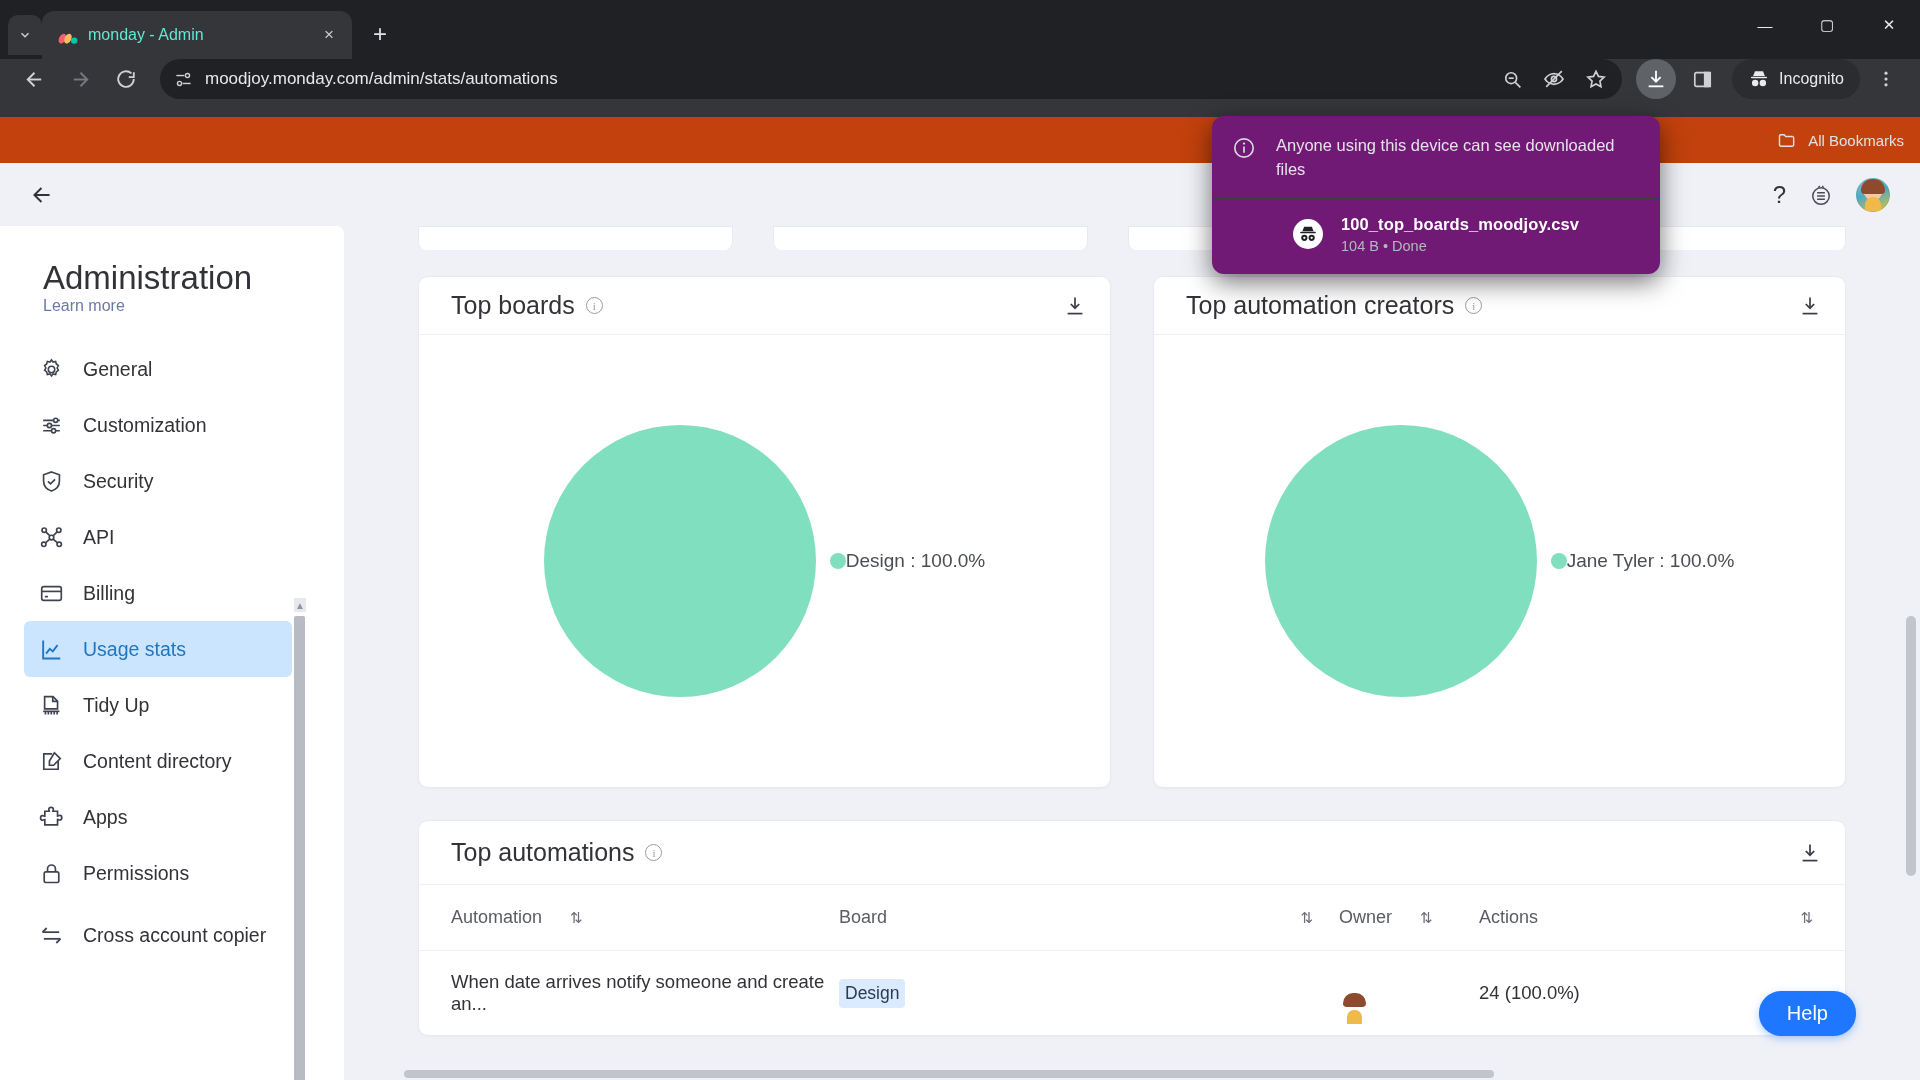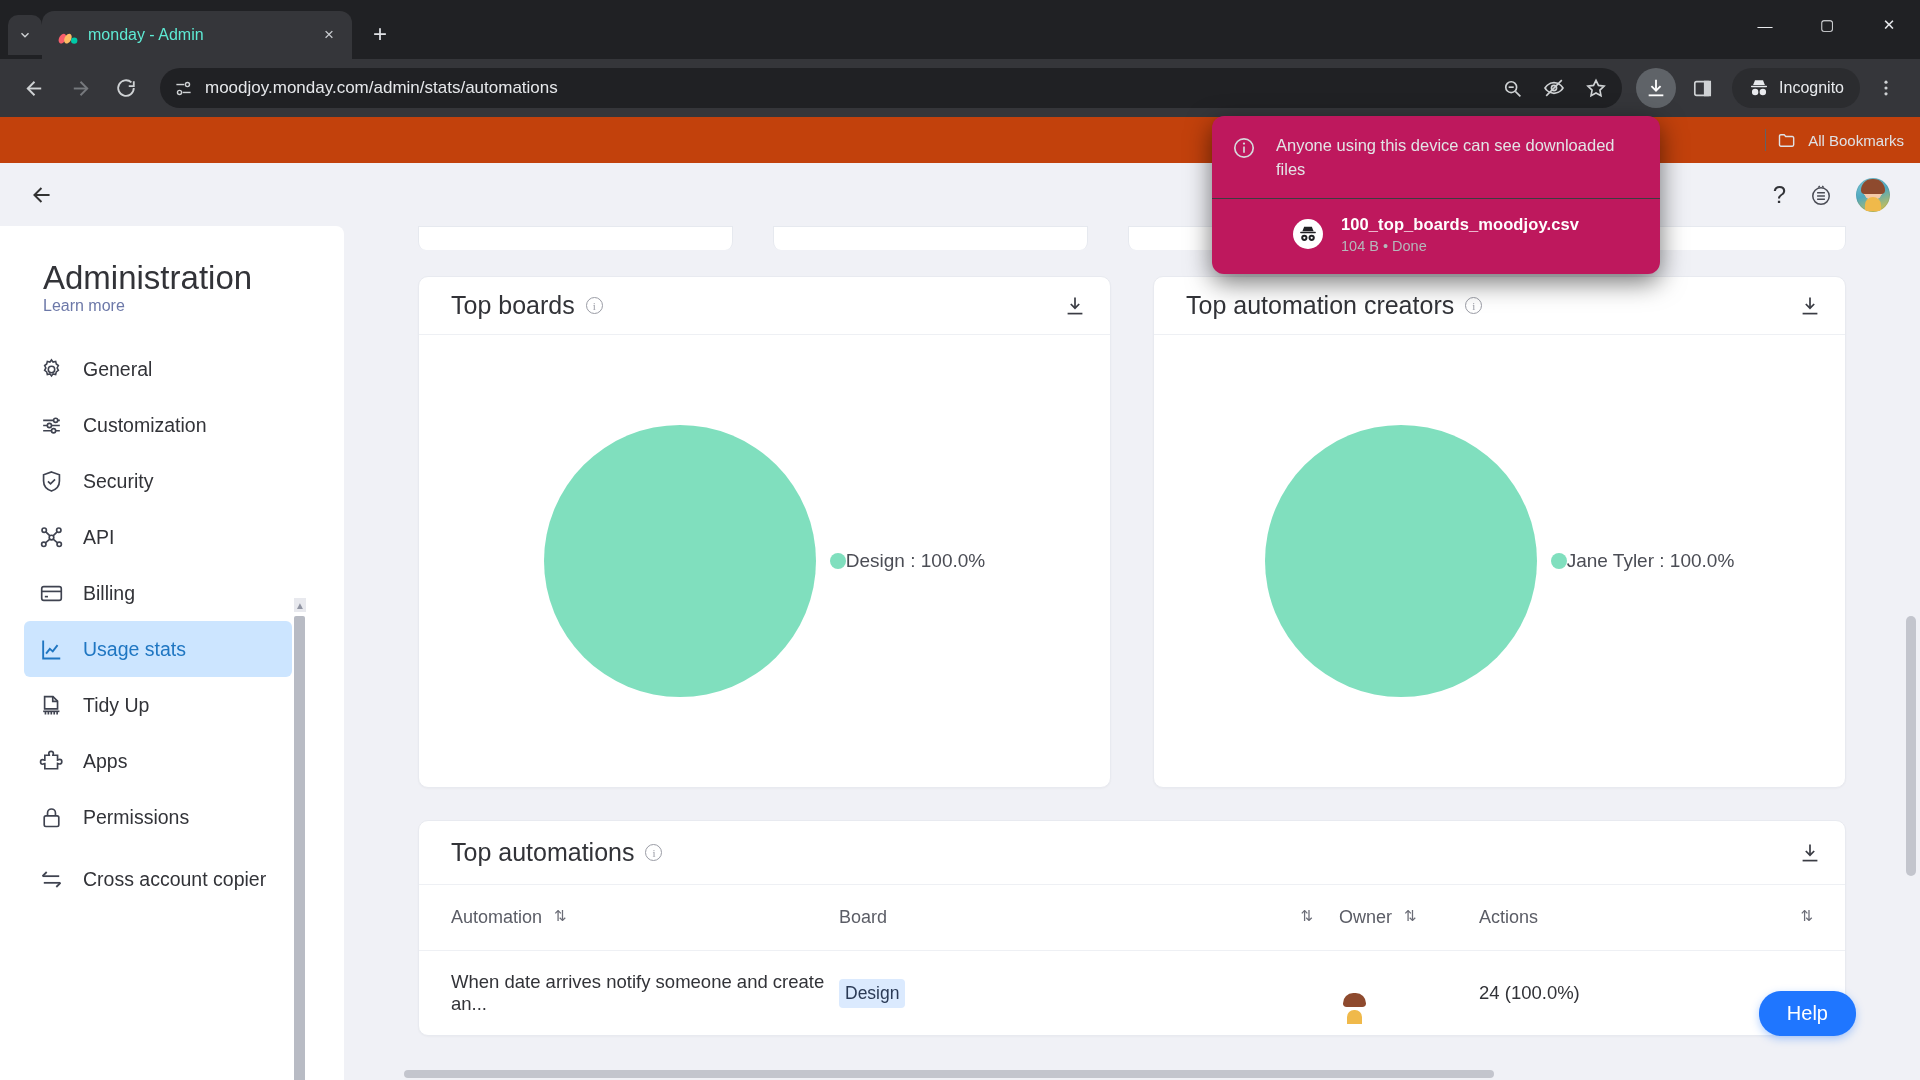--- a/index.html
+++ b/index.html
@@ -43,21 +43,21 @@
   }
   .winctrl {
     position: absolute; right: 0; top: 0; height: 50px; display: flex;
   }
   .winctrl div {
     width: 62px; height: 50px; display: flex; align-items: center;
     justify-content: center; color: #e8eaed; font-size: 15px;
   }
 
   .toolbar {
-    height: 58px; background: #35363a; display: flex; align-items: center;
+    height: 58px; background: #35363a; display: flex; 
     padding: 0 14px; gap: 6px;
   }
   .tb-icon {
     width: 40px; height: 40px; border-radius: 50%; display: flex;
     align-items: center; justify-content: center; color: #cfd2d4; flex: 0 0 auto;
   }
   .tb-icon.fwd { color: #76797d; }
   .omnibox {
     flex: 1; height: 40px; background: #202124; border-radius: 20px;
     display: flex; align-items: center; padding: 0 6px 0 14px; gap: 12px;
@@ -81,21 +81,21 @@
   }
   .bm-right {
     margin-left: auto; display: flex; align-items: center; gap: 11px;
     color: #dfe1e5; font-size: 15px;
   }
   .bm-divider { width: 1px; height: 22px; background: #5f6368; }
 
   
   .dl-bubble {
     position: absolute; left: 1212px; top: 116px; width: 448px;
-    background: #be185d; border-radius: 12px;
+    background: #701a75; border-radius: 12px;
     box-shadow: 0 8px 26px rgba(0,0,0,.55); z-index: 50; overflow: hidden;
     padding: 4px 0 2px 0;
   }
   .dl-note {
     display: flex; gap: 20px; padding: 14px 20px 16px 20px; align-items: flex-start;
   }
   .dl-note-text { color: #e3e4e6; font-size: 16.5px; line-height: 1.45; }
   .dl-sep { height: 1px; background: #3c3d40; margin: 0; }
   .dl-item { display: flex; gap: 18px; padding: 16px 20px 18px 20px; align-items: center; justify-content: center; }
   .dl-file-icon {
@@ -213,21 +213,21 @@
 
   .wide-card {
     margin: 32px 50px 0 50px; background: #fff; border: 1px solid #e8eaf0;
     border-radius: 10px; box-shadow: 0 1px 2px rgba(0,0,0,.03);
   }
   .tbl { width: 100%; border-collapse: collapse; }
   .tbl th {
     text-align: left; font-size: 18px; font-weight: normal; color: #5b5d66;
     padding: 22px 0 22px 0; border-bottom: 1px solid #eef0f4;
   }
-  .th-inner { display: flex; gap: 12px; }
+  .th-inner { display: flex; align-items: center; gap: 28px; }
   .sort-ic { color: #6b6d77; font-size: 15px; letter-spacing: -2px; }
   .tbl td { padding: 20px 0; font-size: 18.5px; color: #323338; }
   .chip {
     display: inline-block; background: #dbeafe; color: #2b3a55;
     border-radius: 4px; padding: 4px 6px; font-size: 17.5px;
   }
   .owner-av {
     width: 31px; height: 31px; border-radius: 50%;
     background: linear-gradient(160deg,#7ec9d8 0%, #4fa8bf 45%, #e8c53a 100%);
     position: relative; overflow: hidden;
@@ -492,20 +492,29 @@
           <div class="sb-item">
             <span class="sb-ic">
               <svg width="25" height="25" viewBox="0 0 24 24" fill="none" stroke="currentColor" stroke-width="1.6">
                   <path d="M5.4 3.4h8l4.4 4.4v7.4H5.4z"></path>
                   <path d="M13.2 3.4v4.6h4.6"></path>
                   <path d="M4 17.6h15.6"></path>
                   <path d="M6.2 17.6v3M9 17.6v3M11.8 17.6v3M14.6 17.6v3M17.4 17.6v3"></path>
                 </svg>
             </span>
             <span>Tidy Up</span>
+          </div>
+          <div class="sb-item">
+            <span class="sb-ic">
+              <svg width="25" height="25" viewBox="0 0 24 24" fill="none" stroke="currentColor" stroke-width="1.6">
+                  <path d="M18.4 11.6v7.8H4.6V4.6h8"></path>
+                  <path d="M14.8 3.6l5.6 5.6-6.4 6.4H10v-4z"></path>
+                </svg>
+            </span>
+            <span>Content directory</span>
           </div>
           <div class="sb-item">
             <span class="sb-ic">
               <svg width="25" height="25" viewBox="0 0 24 24" fill="none" stroke="currentColor" stroke-width="1.6">
                   <path d="M9.4 4.2c0-1.2 1-2 2.2-2s2.2.8 2.2 2c0 .8-.5 1.3-.5 1.8h4.5v4.6c.6 0 1.2-.6 2.1-.6 1.2 0 2 1 2 2.2s-.8 2.2-2 2.2c-.9 0-1.5-.6-2.1-.6v5.2H5.6V14c-.6 0-1.2.6-2.1.6-1.2 0-2-1-2-2.2s.8-2.2 2-2.2c.9 0 1.5.6 2.1.6V6h4.3c0-.5-.5-1-.5-1.8z"></path>
                 </svg>
             </span>
             <span>Apps</span>
           </div>
           <div class="sb-item">

